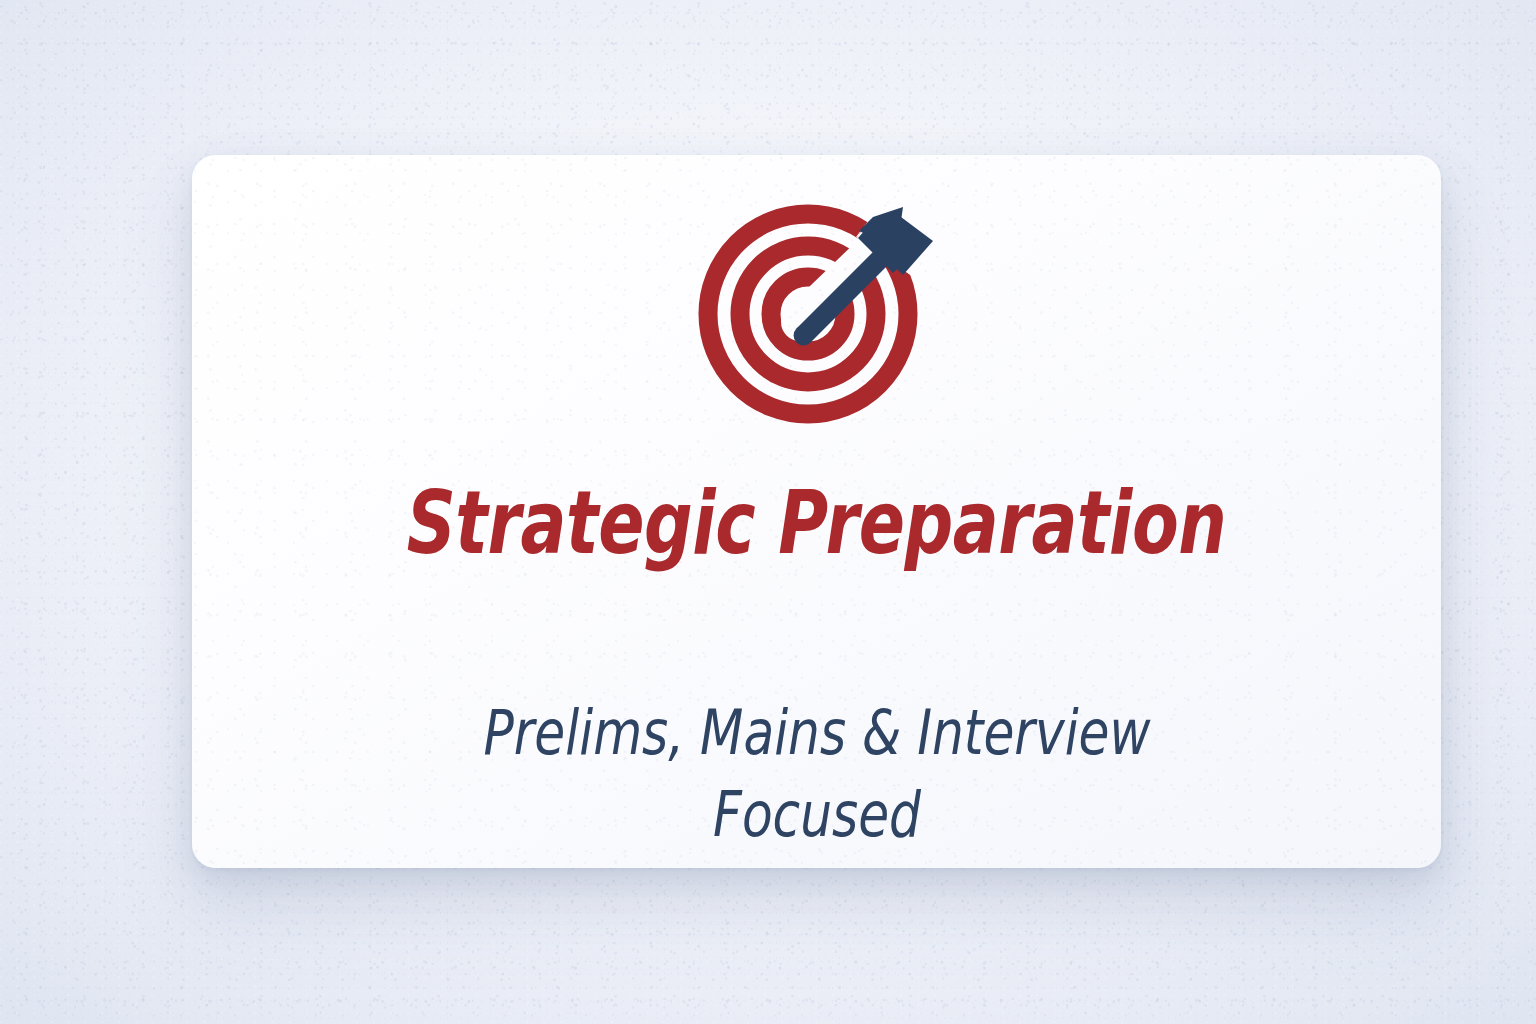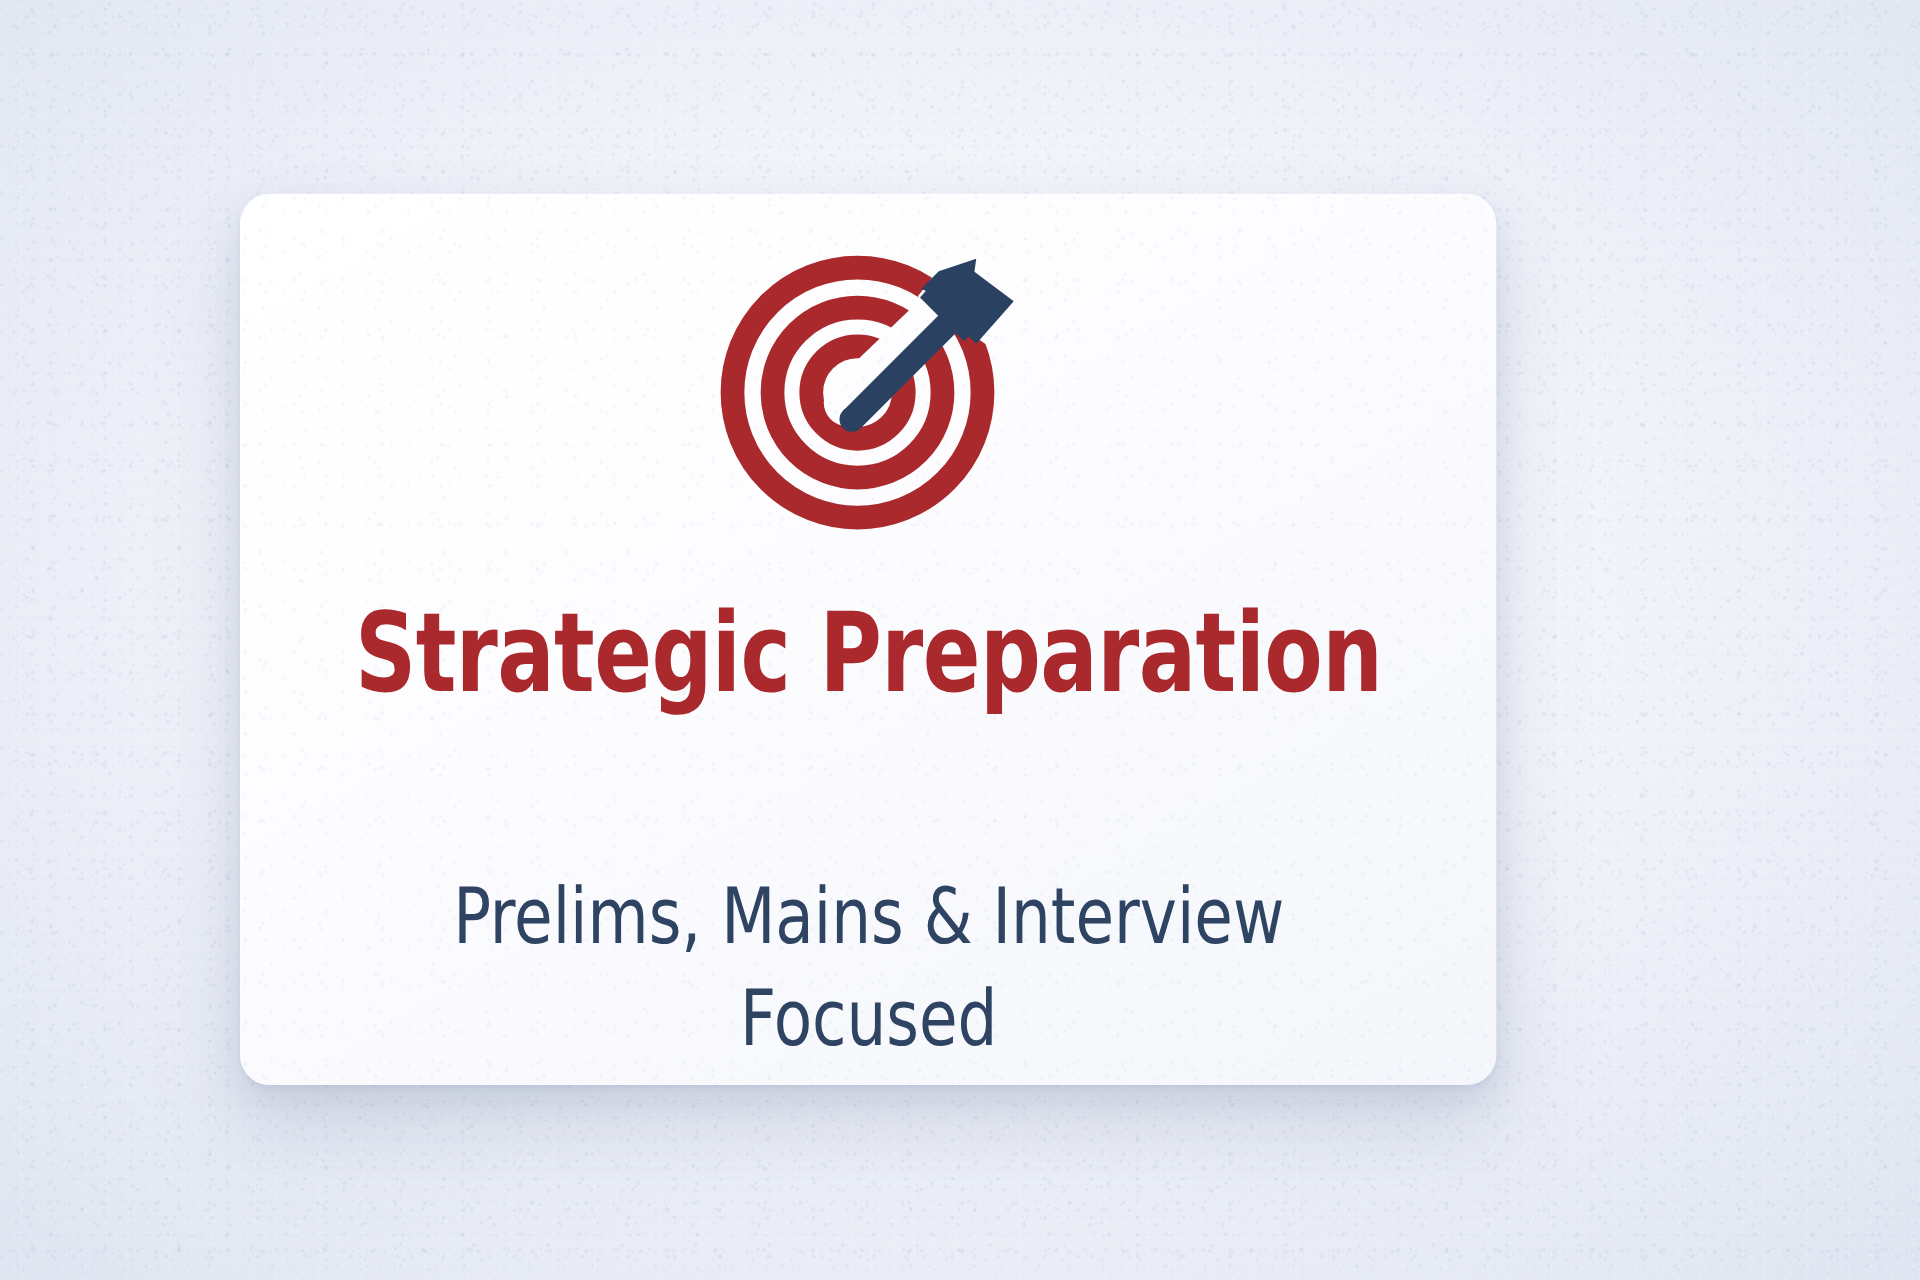--- a/index.html
+++ b/index.html
@@ -63,34 +63,35 @@
       radial-gradient(circle at 20% 80%, rgba(255,255,255,0.55) 0 0.8px, transparent 1.2px),
       radial-gradient(circle at 80% 20%, rgba(140,158,192,0.18) 0 0.6px, transparent 1.0px);
     background-size: 11px 13px, 17px 9px, 7px 15px;
   }
 
   
   #card {
     position: absolute;
     left: 192px;
     top: 155px;
-    width: 1005px;
+    width: 1249px;
     height: 713px;
     border-radius: 24px;
     background:
       linear-gradient(150deg, #ffffff 0%, #fdfdff 38%, #f8f9fd 72%, #f4f6fb 100%);
     box-shadow:
       0 2px 4px rgba(92,110,150,0.07),
       0 10px 22px rgba(92,110,150,0.10),
       0 26px 54px rgba(92,110,150,0.13),
       0 46px 90px rgba(92,110,150,0.08);
     overflow: hidden;
     display: flex;
     flex-direction: column;
     align-items: center;
+    font-style: italic;
   }
 
   .card-grain {
     position: absolute;
     inset: 0;
     pointer-events: none;
     opacity: 0.42;
     background-image:
       radial-gradient(circle at 11% 9%,  rgba(158,172,202,0.26) 0 1.1px, transparent 1.6px),
       radial-gradient(circle at 41% 23%, rgba(158,172,202,0.22) 0 1.2px, transparent 1.7px),

